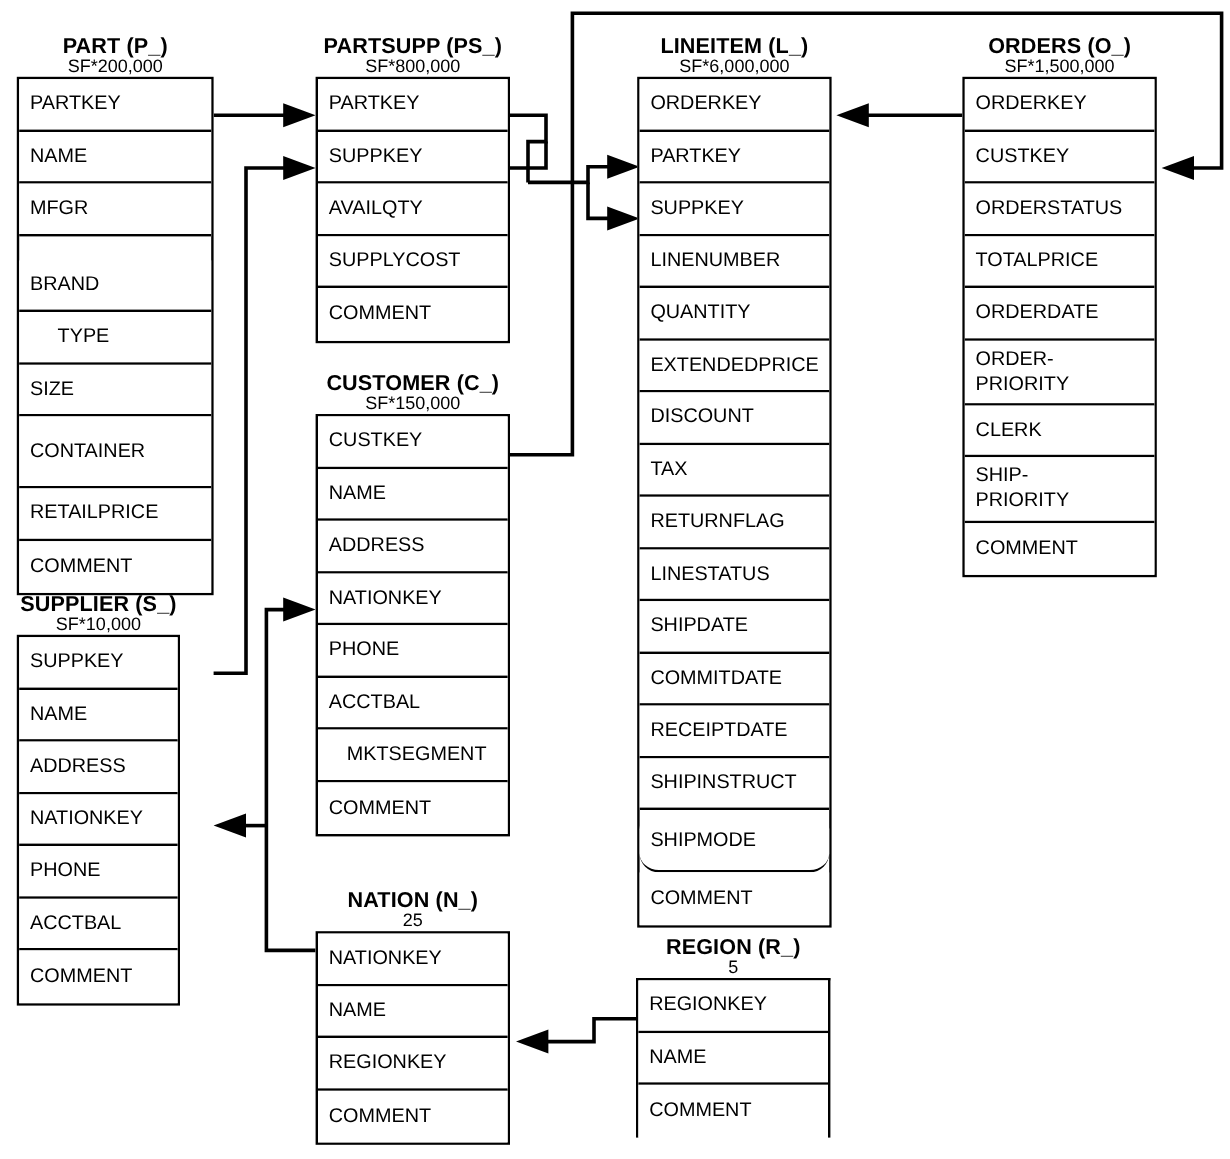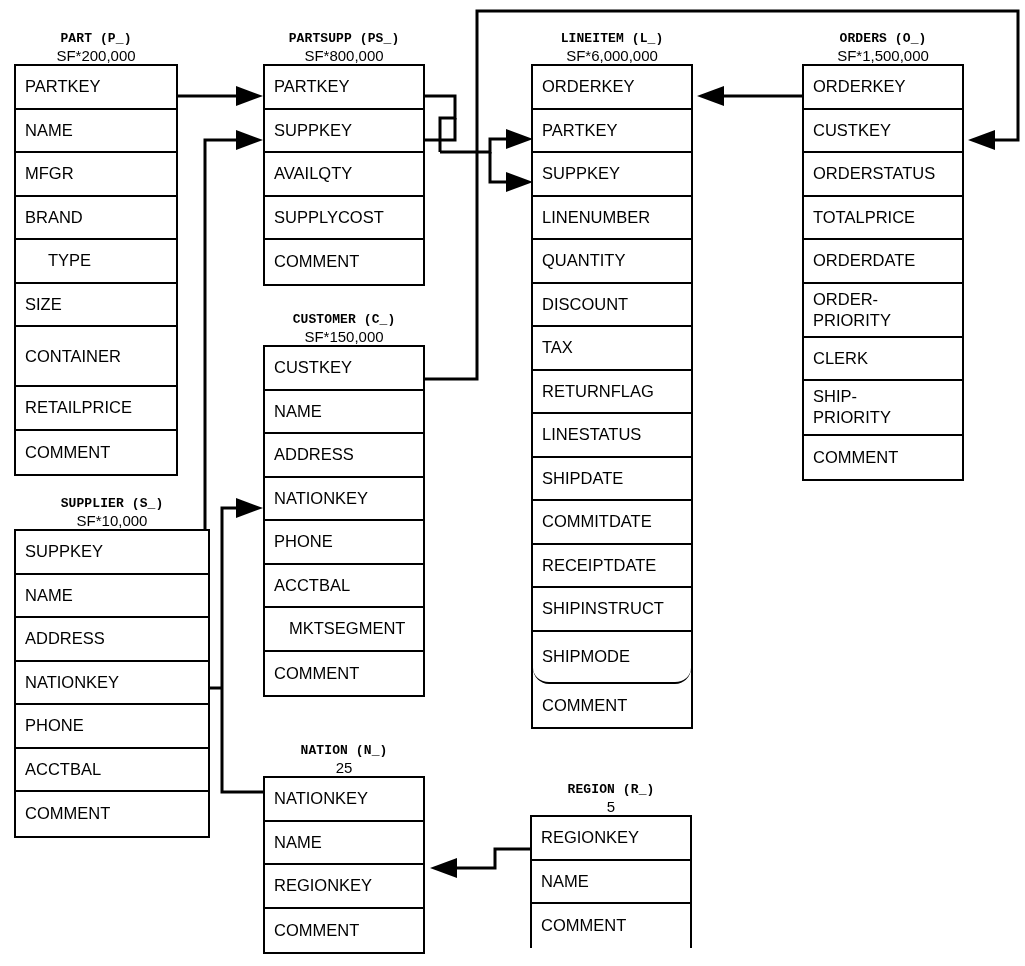--- a/index.html
+++ b/index.html
@@ -14,25 +14,24 @@
     height:966px;
     overflow:hidden;
     background:#ffffff;
   }
 
   
   .tbl{position:absolute;}
   .tbl-title{
     text-align:center;
     font-weight:bold;
-    font-size:13px;
+    font-size:18px;
     line-height:17px;
     letter-spacing:.1px;
     white-space:nowrap;
-    font-family:Liberation Mono, monospace;
   }
   .tbl-count{
     text-align:center;
     font-size:15px;
     line-height:17px;
     white-space:nowrap;
   }
   .tbl-box{
     border:2.5px solid #000;
     border-bottom-width:2.5px;
@@ -130,41 +129,41 @@
         <div class="tbl-box">
           <div class="row" style="height: 43.5px;">
             <span>PARTKEY</span>
           </div>
           <div class="row" style="height: 43.5px;">
             <span>NAME</span>
           </div>
           <div class="row" style="height: 43.5px;">
             <span>MFGR</span>
           </div>
-          <div class="row" style="height: 43.5px;">
+          <div class="row" style="height: 43.5px; margin-top: 20px;">
             <span>BRAND</span>
           </div>
           <div class="row" style="height: 43.5px; padding-left: 32px;">
             <span>TYPE</span>
           </div>
           <div class="row" style="height: 43.5px;">
             <span>SIZE</span>
           </div>
           <div class="row" style="height: 60px;">
             <span>CONTAINER</span>
           </div>
           <div class="row" style="height: 43.5px;">
             <span>RETAILPRICE</span>
           </div>
           <div class="row" style="height: 43.5px;">
             <span>COMMENT</span>
           </div>
         </div>
       </div>
-      <div class="tbl" style="left: 14px; top: 495px; width: 196px;">
+      <div class="tbl" style="left: 14px; top: 495px; width: 136px;">
         <div class="tbl-title">SUPPLIER (S_)</div>
         <div class="tbl-count">SF*10,000</div>
         <div class="tbl-box">
           <div class="row" style="height: 43.5px;">
             <span>SUPPKEY</span>
           </div>
           <div class="row" style="height: 43.5px;">
             <span>NAME</span>
           </div>
           <div class="row" style="height: 43.5px;">
@@ -281,20 +280,23 @@
           <div class="row" style="height: 43.5px;">
             <span>SUPPKEY</span>
           </div>
           <div class="row" style="height: 43.5px;">
             <span>LINENUMBER</span>
           </div>
           <div class="row" style="height: 43.5px;">
             <span>QUANTITY</span>
           </div>
           <div class="row" style="height: 43.5px;">
+            <span>EXTENDEDPRICE</span>
+          </div>
+          <div class="row" style="height: 43.5px;">
             <span>DISCOUNT</span>
           </div>
           <div class="row" style="height: 43.5px;">
             <span>TAX</span>
           </div>
           <div class="row" style="height: 43.5px;">
             <span>RETURNFLAG</span>
           </div>
           <div class="row" style="height: 43.5px;">
             <span>LINESTATUS</span>

